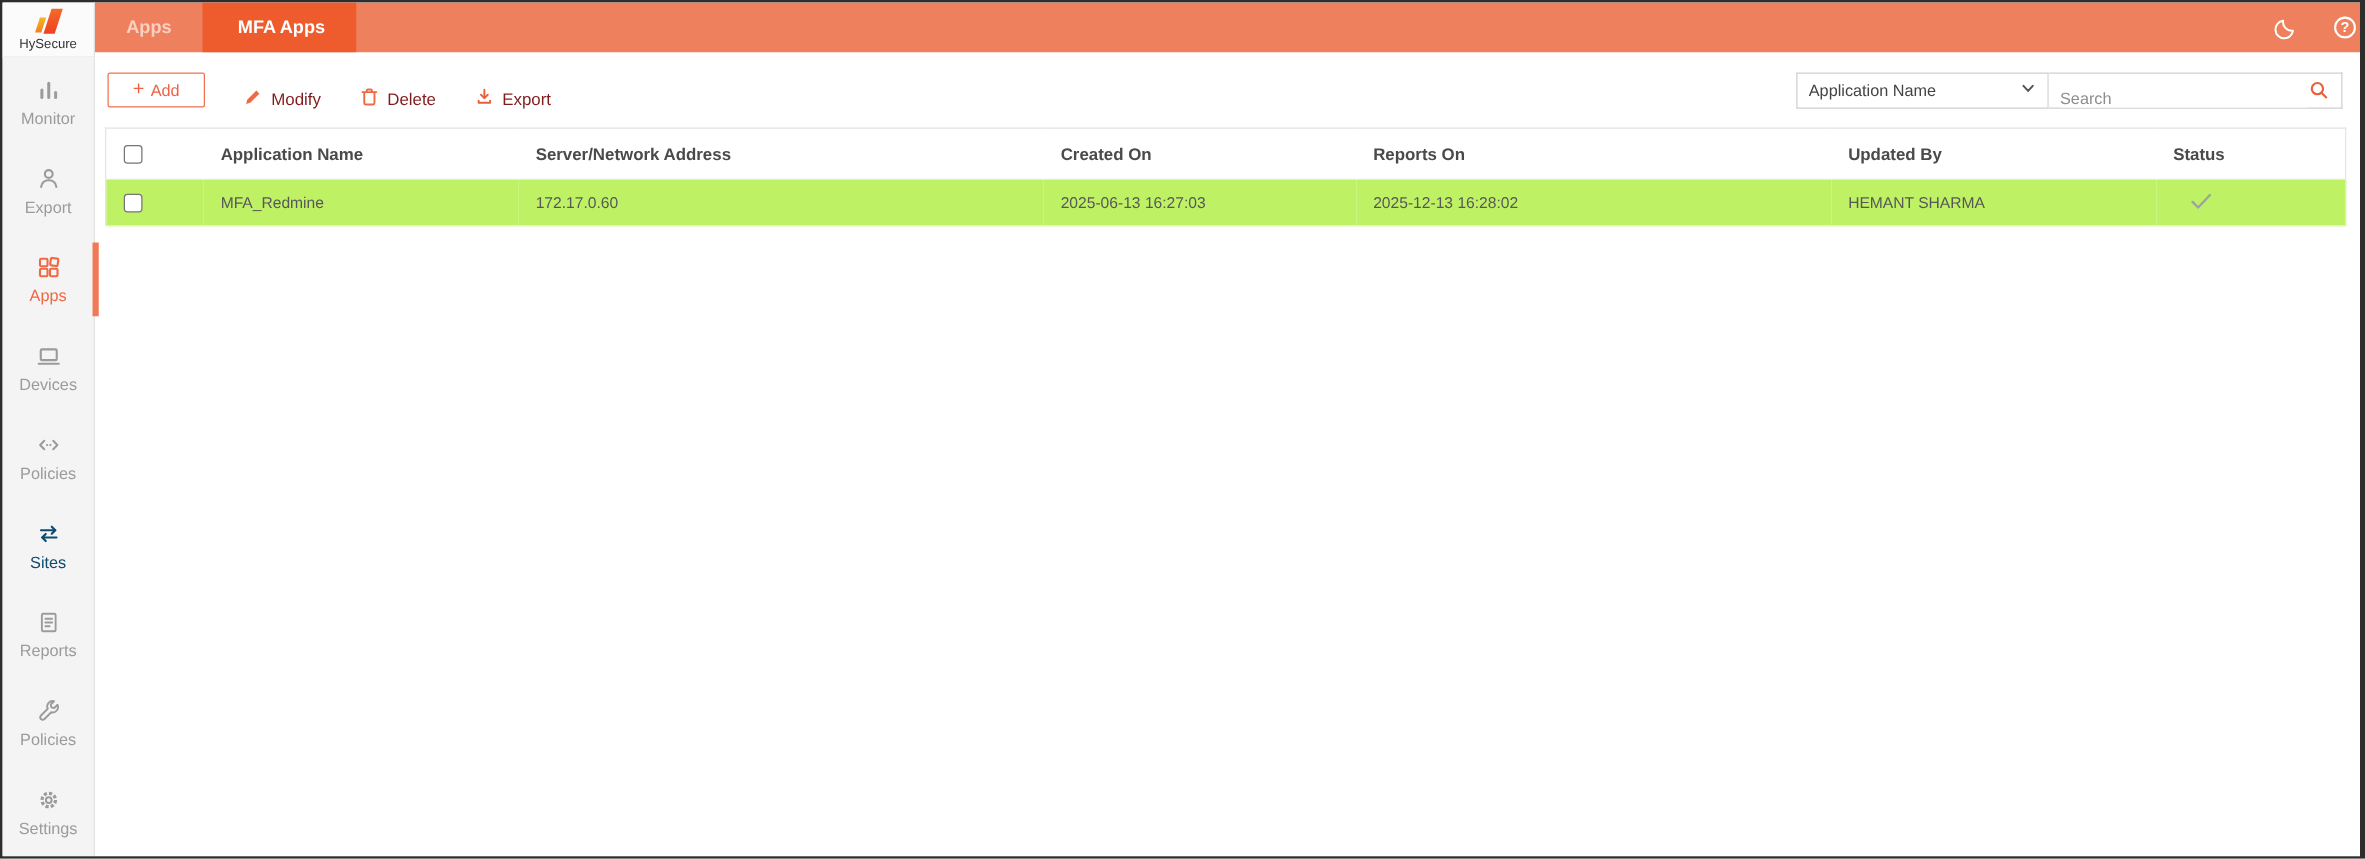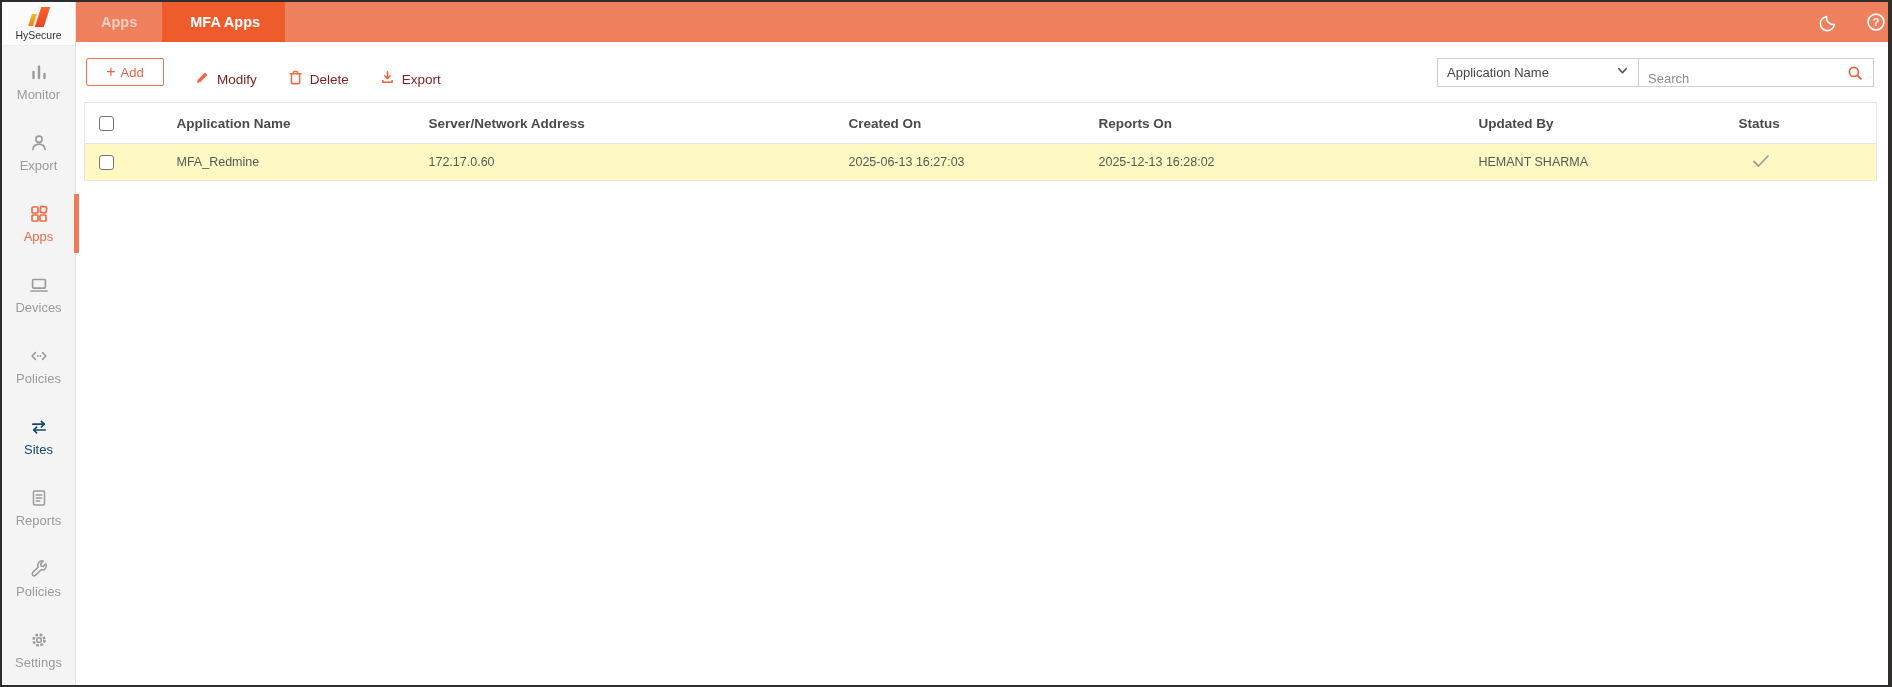--- a/index.html
+++ b/index.html
@@ -96,21 +96,21 @@
     width:1793px; margin-top:8px; border-collapse:collapse; table-layout:fixed;
     border:1px solid #e4e4e4;
   }
   th{
     height:41px; text-align:left; padding-left:14px;
     font-size:13.5px; color:#4a4a4a; font-weight:bold;
     border-bottom:1px solid #e6e6e6; background:#fff;
   }
   td{
     height:37px; padding-left:14px; font-size:12.5px; color:#585858;
-    border-bottom:1px solid #e9e9e9; background:#fef9c3;
+    border-bottom:1px solid #e9e9e9; background:#bef264;
   }
   input[type="checkbox"]{
     appearance:none; -webkit-appearance:none;
     width:15px; height:15px; border:1.5px solid #757575; border-radius:3px;
     background:#fff; cursor:pointer; display:block;
   }
 </style>
 </head>
 <body>
 

